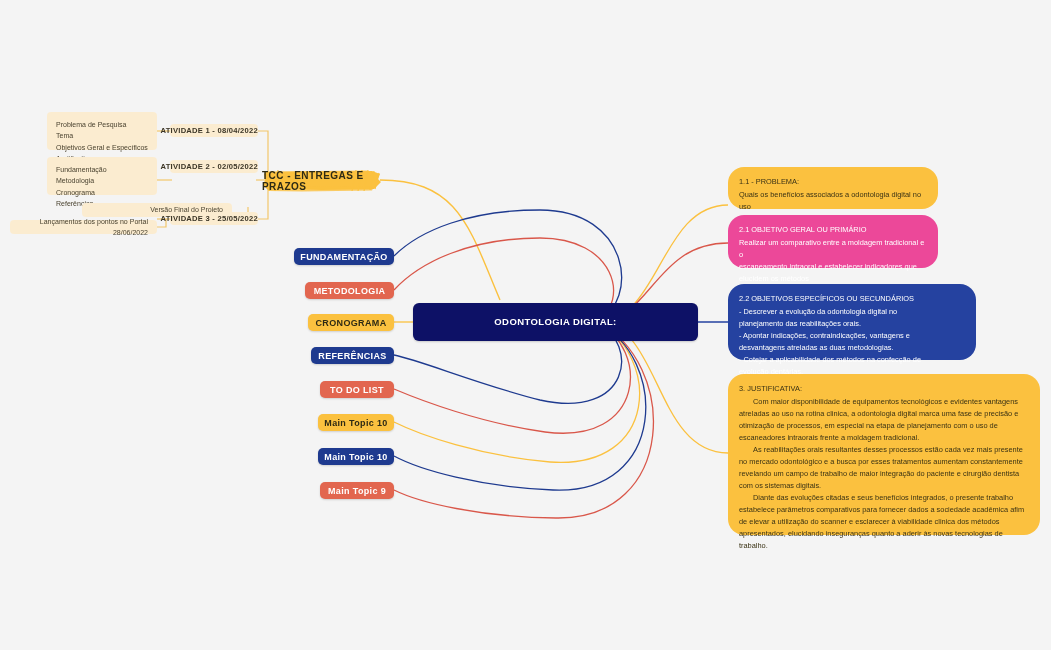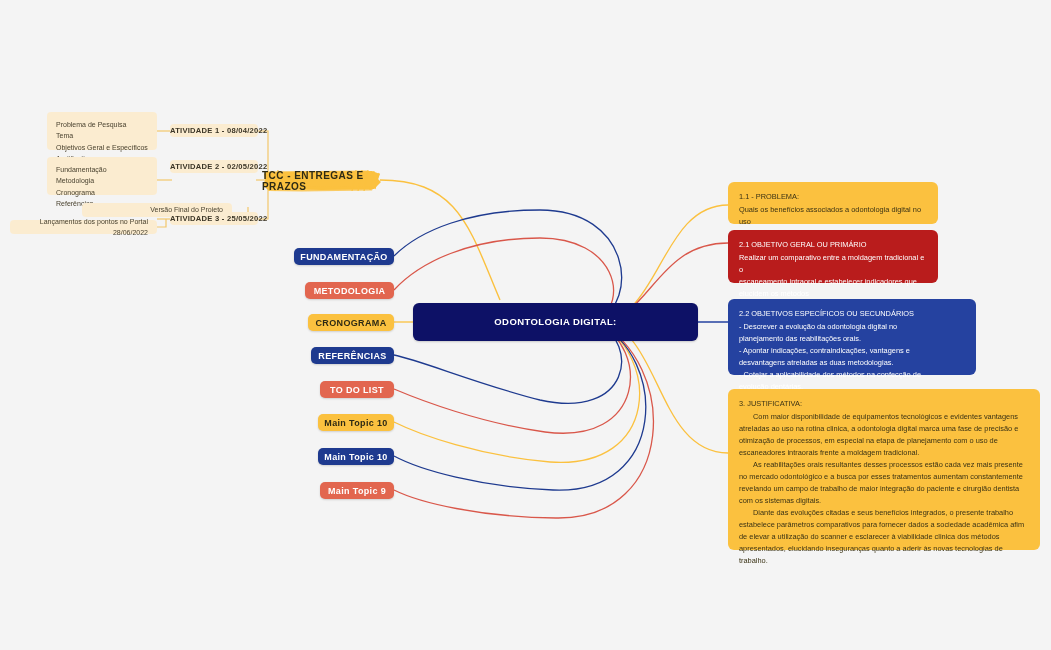--- a/index.html
+++ b/index.html
@@ -88,21 +88,21 @@
   
   .act {
     background: #fbecd0;
     border-radius: 4px;
     font-size: 7.6px;
     font-weight: bold;
     letter-spacing: 0.25px;
     color: #3b3526;
     display: flex;
     align-items: center;
-    justify-content: flex-start;
+    justify-content: flex-end;
     white-space: nowrap;
   }
 
   
   .detail {
     background: #fbecd0;
     border-radius: 4px;
     font-size: 7px;
     color: #4a4330;
     line-height: 1.62;
@@ -111,33 +111,32 @@
   }
   .detail.right {
     text-align: right;
     display: flex;
     align-items: center;
     justify-content: flex-end;
   }
 
   
   .card {
-    border-radius: 6px;
+    border-radius: 16px;
     padding: 9px 11px;
     box-sizing: border-box;
     font-size: 7.4px;
     line-height: 1.62;
-    margin-top: 15px;
   }
   .card .hdr {
     display: block;
     margin-bottom: 1px;
   }
   .card.amber { background: #fbc13f; color: #3a3214; }
-  .card.red   { background: #b91c1c; color: #ffffff; }
+  .card.red   { background: #ec4899; color: #ffffff; }
   .card.navy  { background: #2542a0; color: #ffffff; }
   .card .line { display: block; }
   .card .para { display: block; text-indent: 14px; }
 </style>
 </head>
 <body>
 
 <div id="canvas">
 
   <svg id="edges" viewBox="0 0 1051 650">

